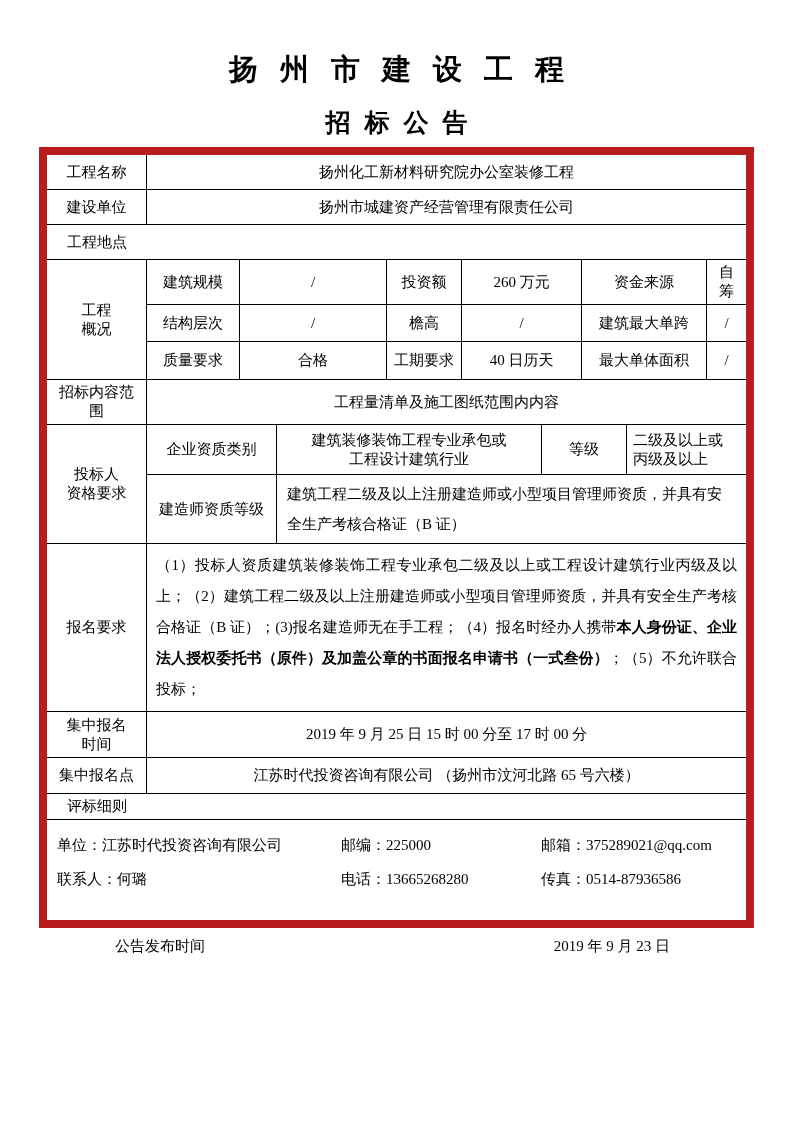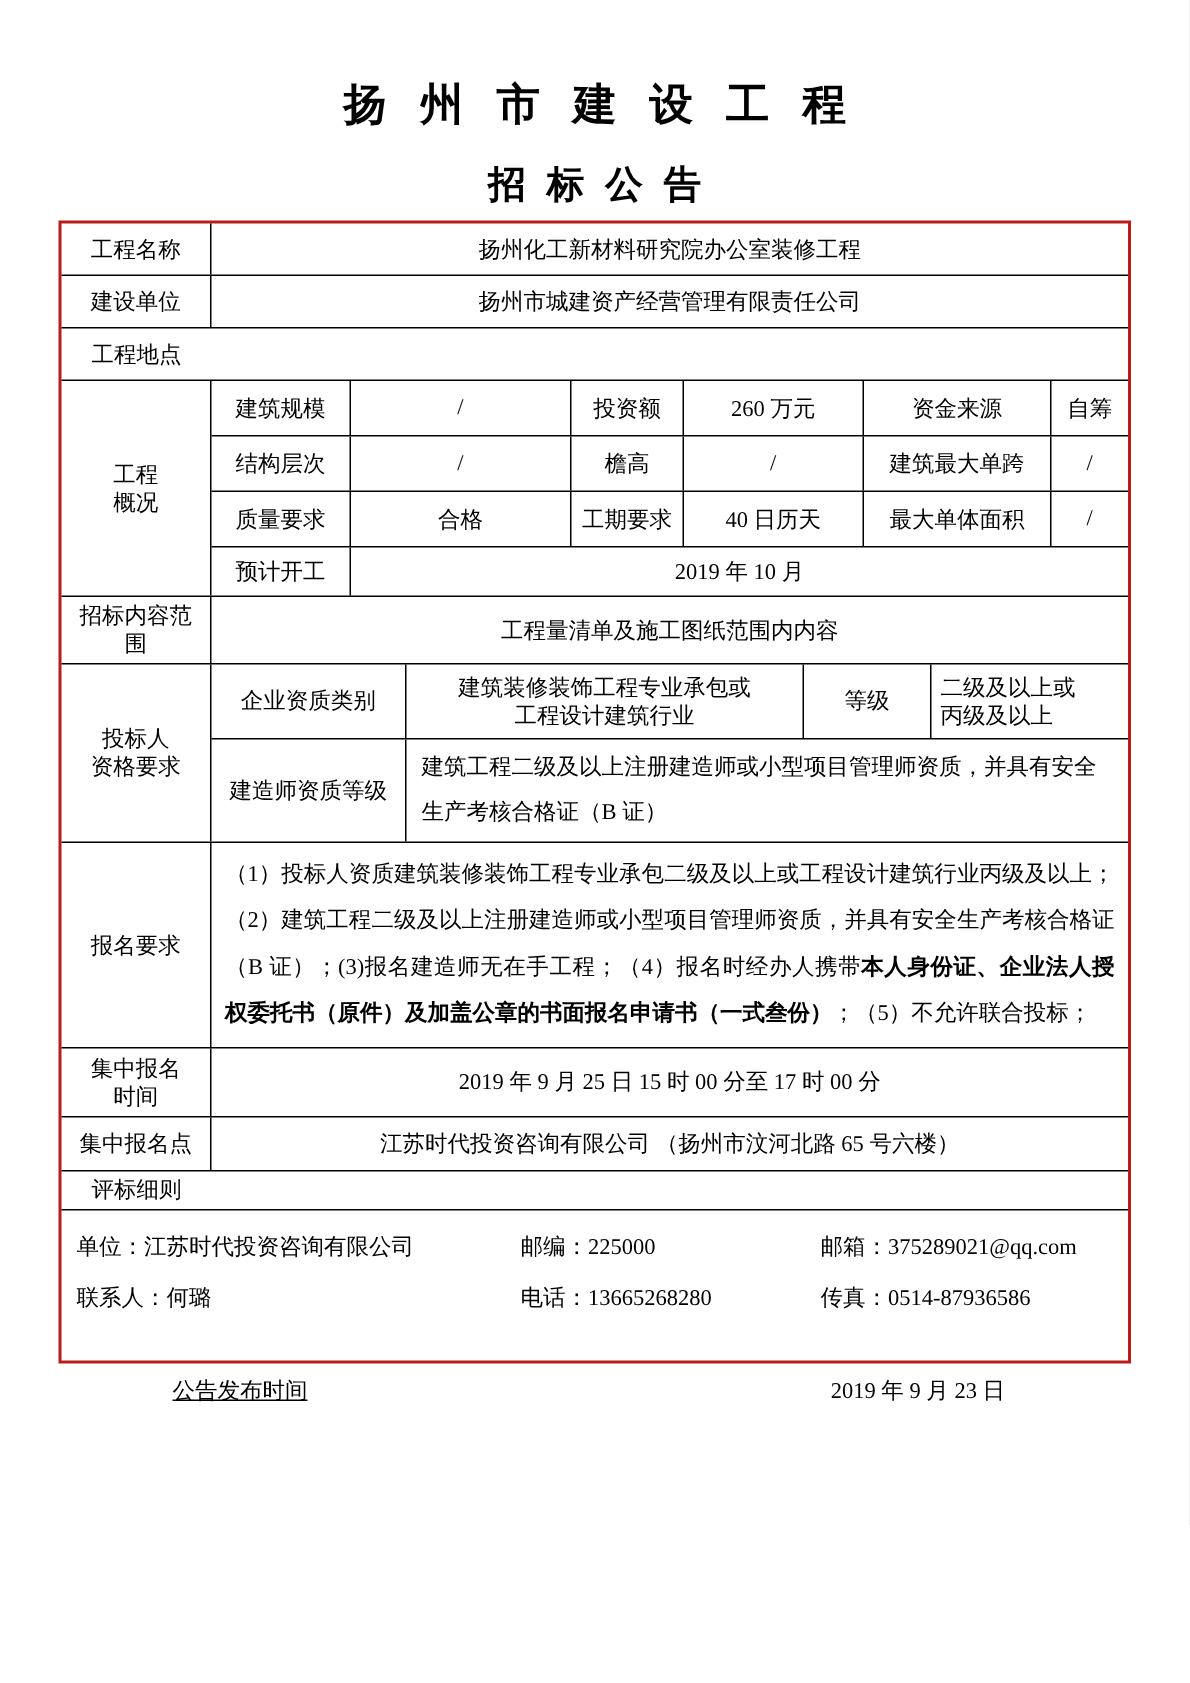--- a/index.html
+++ b/index.html
@@ -11,21 +11,21 @@
   }
   .title {
     padding-top:50px; text-align:center;
     font-family:"Liberation Sans","DejaVu Sans",sans-serif;
     font-weight:bold; font-size:29px; letter-spacing:22px; text-indent:22px;
   }
   .subtitle {
     margin-top:16px; margin-bottom:8px; text-align:center;
     font-weight:bold; font-size:25px; letter-spacing:14px; text-indent:14px;
   }
-  .doc-table { width:715px; margin-left:39px; border:2px solid #b91c1c; }
+  .doc-table { width:715px; margin-left:39px; border:8px solid #b91c1c; }
   .trow { display:flex; border-bottom:1px solid #000; align-items:stretch; }
   .doc-table > .trow:last-child { border-bottom:0; }
   .c {
     border-right:1px solid #000; display:flex; align-items:center;
     justify-content:center; text-align:center; padding:3px 6px;
   }
   .trow > .c:last-child, .sub .trow > .c:last-child { border-right:0; }
   .left { justify-content:flex-start; text-align:left; }
   .pre { white-space:pre-line; }
   .w100 { width:100px; flex:none; }
@@ -51,21 +51,21 @@
   .cert-val { line-height:30px; padding:4px 10px; }
   .req-cell { text-align:justify; line-height:31px; padding:6px 9px 6px 9px; display:block; }
   .eval-cell { display:block; padding:6px 10px; }
   .eval-line { line-height:32px; }
   .agency { display:block; padding:8px 10px 6px 10px; min-height:100px; }
   .ag-line { line-height:34px; display:flex; }
   .ag-c1 { flex:1; }
   .ag-c2 { width:200px; flex:none; }
   .ag-c3 { width:195px; flex:none; }
   .footer { width:715px; margin-left:39px; display:flex; padding-top:9px; }
-  .footer-label { margin-left:76px;text-decoration:underline; }
+  .footer-label { margin-left:76px; }
   .footer-date { margin-left:auto; margin-right:84px; }
   b { font-weight:bold; }
   u { text-decoration:underline; }
 </style>
 </head>
 <body>
 
 <div class="page">
 
   <div class="title">扬州市建设工程</div>
@@ -107,24 +107,20 @@
           <div class="c w125">建筑最大单跨</div>
           <div class="c grow">/</div>
         </div>
         <div class="trow h37">
           <div class="c w93">质量要求</div>
           <div class="c w147">合格</div>
           <div class="c w75">工期要求</div>
           <div class="c w120">40 日历天</div>
           <div class="c w125">最大单体面积</div>
           <div class="c grow">/</div>
-        </div>
-        <div class="trow h32">
-          <div class="c w93">预计开工</div>
-          <div class="c grow">2019 年 10 月</div>
         </div>
       </div>
     </div>
 
     <div class="trow h38">
       <div class="c w100 pre">招标内容范
 围</div>
       <div class="c grow">工程量清单及施工图纸范围内内容</div>
     </div>
 

